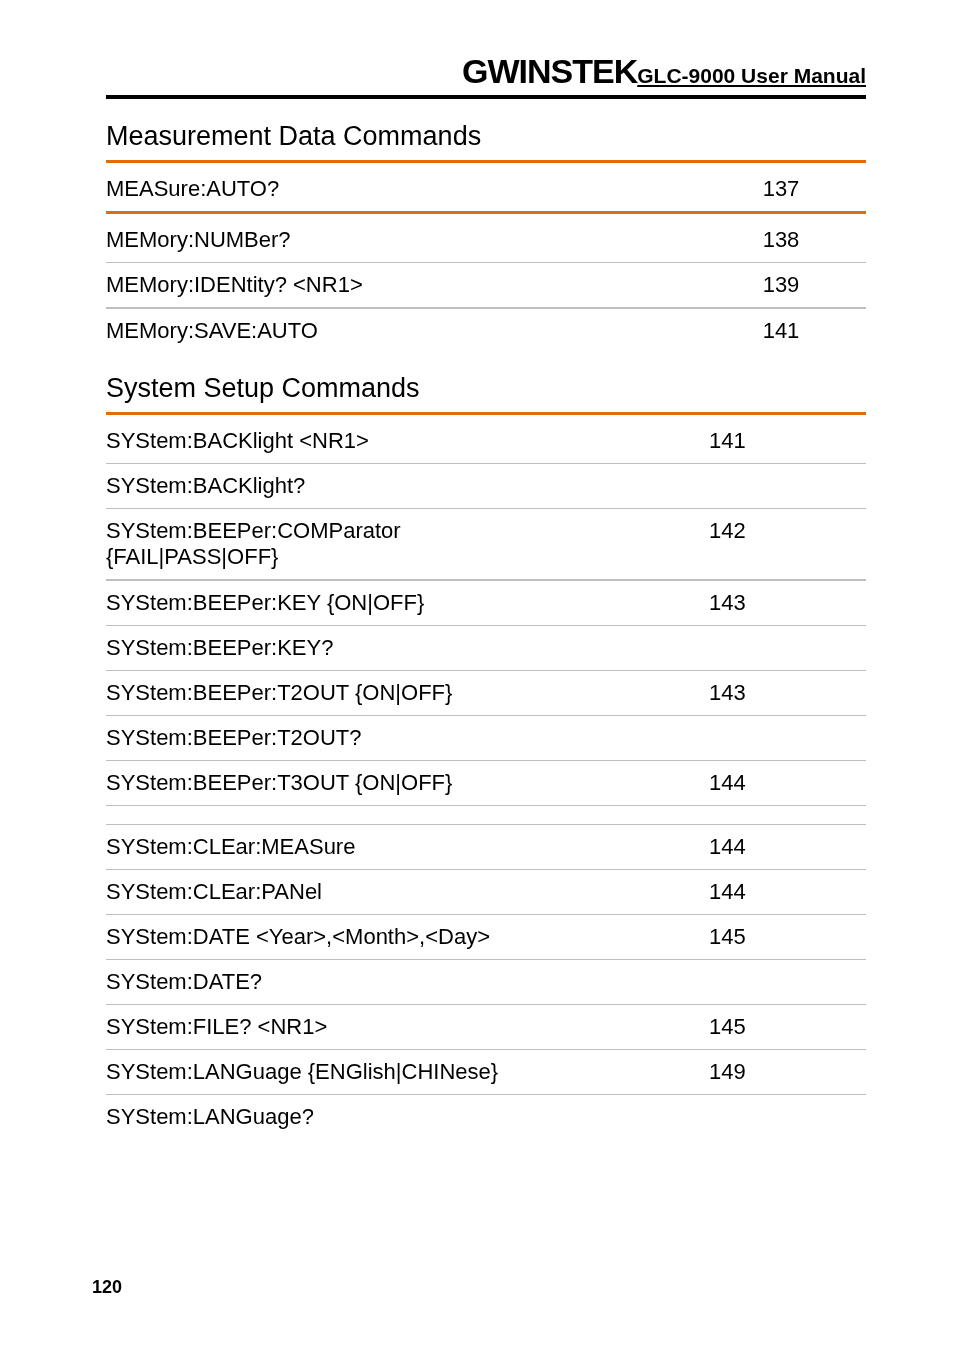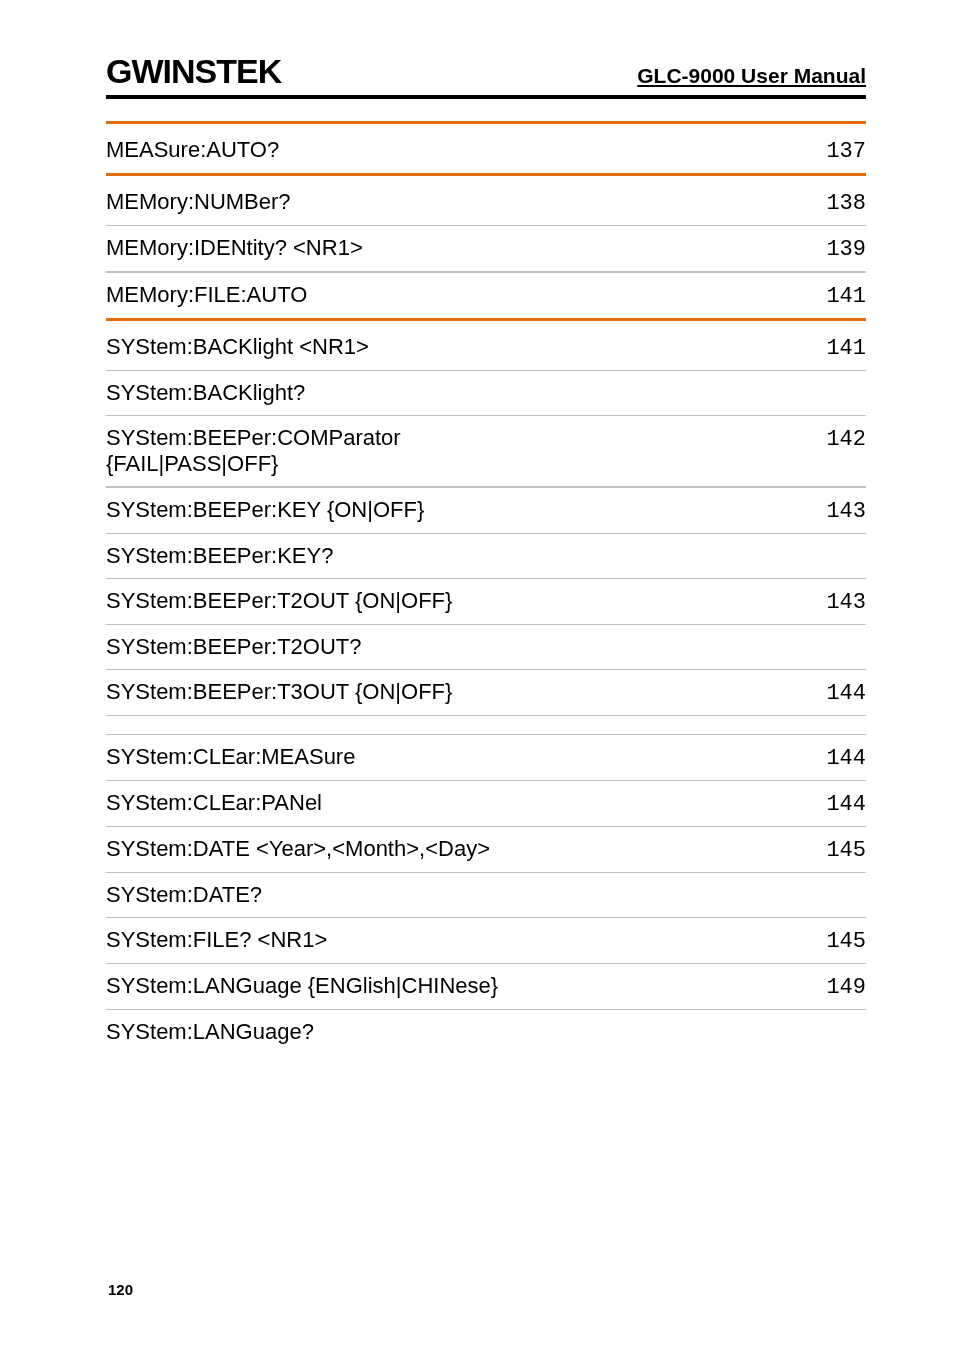--- a/index.html
+++ b/index.html
@@ -1,45 +1,46 @@
 <!DOCTYPE html>
 <html><head>
 <meta charset="utf-8">
 <style>
   * { margin: 0; padding: 0; box-sizing: border-box; }
   html, body { width: 954px; height: 1350px; background: #fff; }
   body { font-family: "Segoe UI", "Helvetica Neue", Arial, sans-serif; color: #000; padding: 52px 88px 0 106px; position: relative; }
-  .toprow { display: flex; justify-content: space-between; align-items: baseline; margin-bottom: 4px; }
+  .toprow { display: flex; justify-content: flex-end; align-items: baseline; margin-bottom: 4px; }
   .brand { font-weight: 900; font-size: 34px; letter-spacing: 1px; font-family: Arial, sans-serif; }
   .brand .gw { letter-spacing: -1px; }
   .manual { font-weight: 700; font-size: 21px; text-decoration: underline; }
   .thick-rule { border: none; border-top: 4px solid #000; margin-bottom: 22px; }
   .section-title { font-size: 27px; font-weight: 400; margin-top: 20px; margin-bottom: 8px; }
   .section-title.first { margin-top: 2px; }
   .orange-rule { border: none; border-top: 3px solid #e26b0a; margin-bottom: 4px; }
   .table-wrap { display: table; width: 100%; border-collapse: collapse; }
   .row { display: table-row; }
   .cell-cmd, .cell-page { display: table-cell; padding: 9px 0; font-size: 22px; vertical-align: baseline; }
-  .cell-page { text-align: right; padding-left: 30px; width: 200px; font-family: Liberation Mono, monospace; }
+  .cell-page { text-align: center; padding-left: 30px; width: 200px; font-family: Liberation Sans, sans-serif; }
   .sep { display: table-row; }
   .sep > div { display: table-cell; border-top: 1px solid #bfbfbf; height: 0; padding: 0; }
-  .pagenum { position: absolute; left: 108px; bottom: 52px; font-weight: 700; font-size: 15px; }
+  .pagenum { position: absolute; left: 92px; bottom: 52px; font-weight: 700; font-size: 18px; }
 </style>
 </head>
 <body>
 
 <div class="toprow">
   <div class="brand">
     <span class="gw">GWINSTEK</span>
   </div>
   <div class="manual">GLC-9000 User Manual</div>
 </div>
 <hr class="thick-rule">
 
 <div id="sections">
+    <div class="section-title first">Measurement Data Commands</div>
     <hr class="orange-rule">
     <div class="table-wrap">
       <div class="row">
         <div class="cell-cmd">MEASure:AUTO?</div>
         <div class="cell-page">137</div>
       </div>
     </div>
     <hr class="orange-rule">
     <div class="table-wrap">
       <div class="row">
@@ -56,24 +57,25 @@
       </div>
       <div class="sep">
         <div></div>
         <div></div>
       </div>
       <div class="sep">
         <div></div>
         <div></div>
       </div>
       <div class="row">
-        <div class="cell-cmd">MEMory:FILE:AUTO</div>
+        <div class="cell-cmd">MEMory:SAVE:AUTO</div>
         <div class="cell-page">141</div>
       </div>
     </div>
+    <div class="section-title">System Setup Commands</div>
     <hr class="orange-rule">
     <div class="table-wrap">
       <div class="row">
         <div class="cell-cmd">SYStem:BACKlight &lt;NR1&gt;</div>
         <div class="cell-page">141</div>
       </div>
       <div class="sep">
         <div></div>
         <div></div>
       </div>

